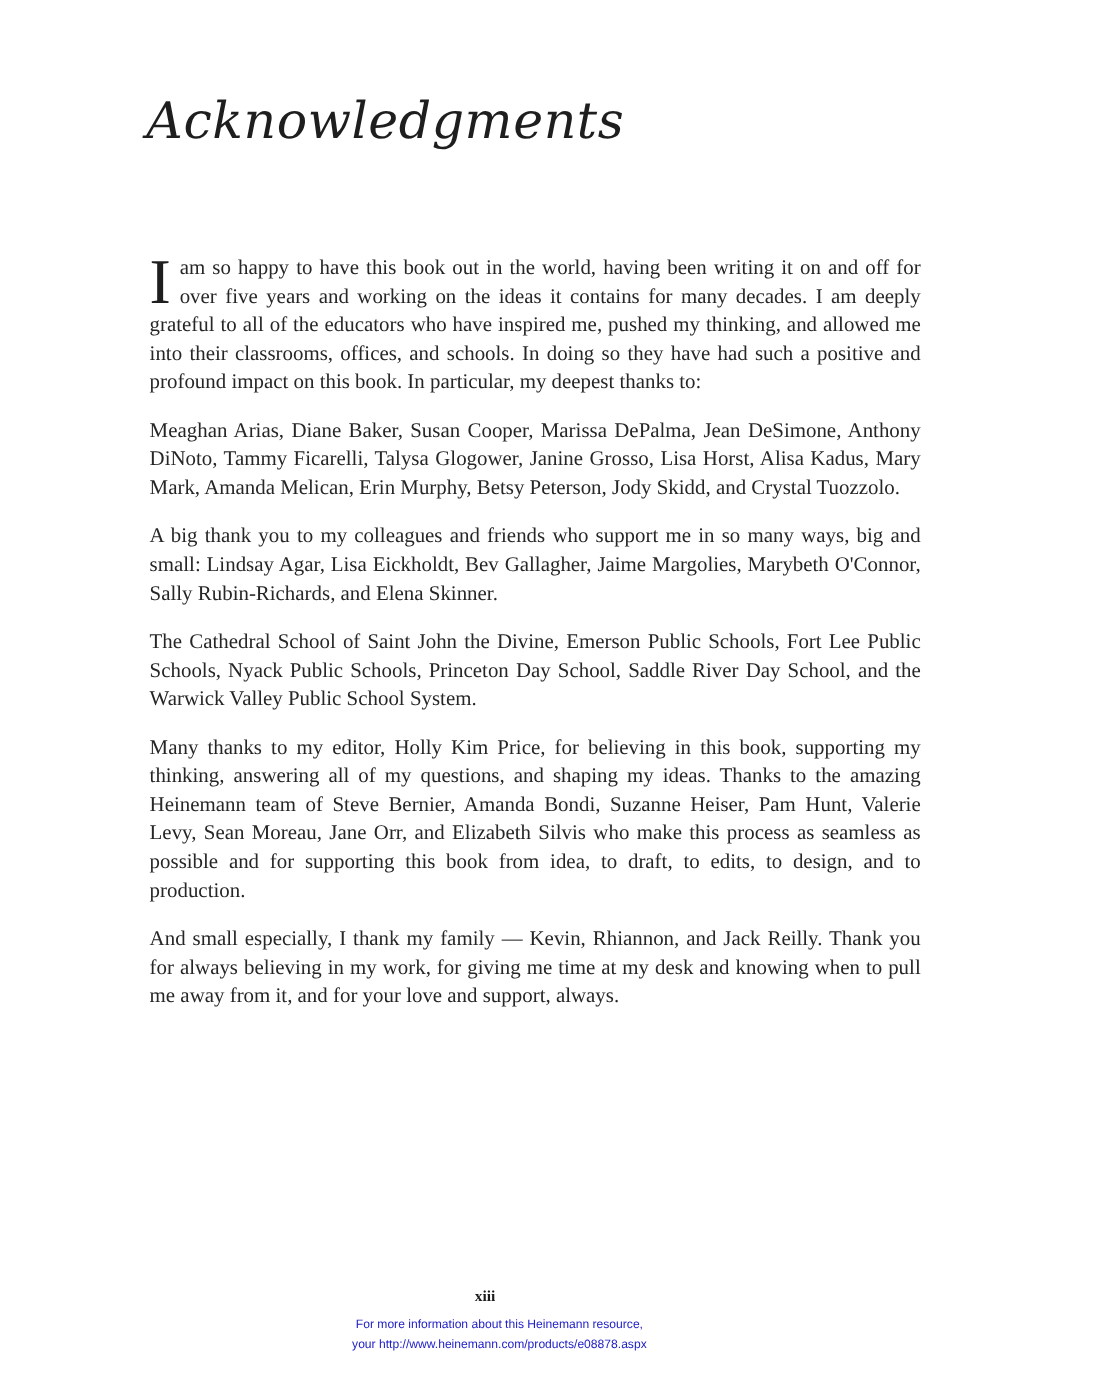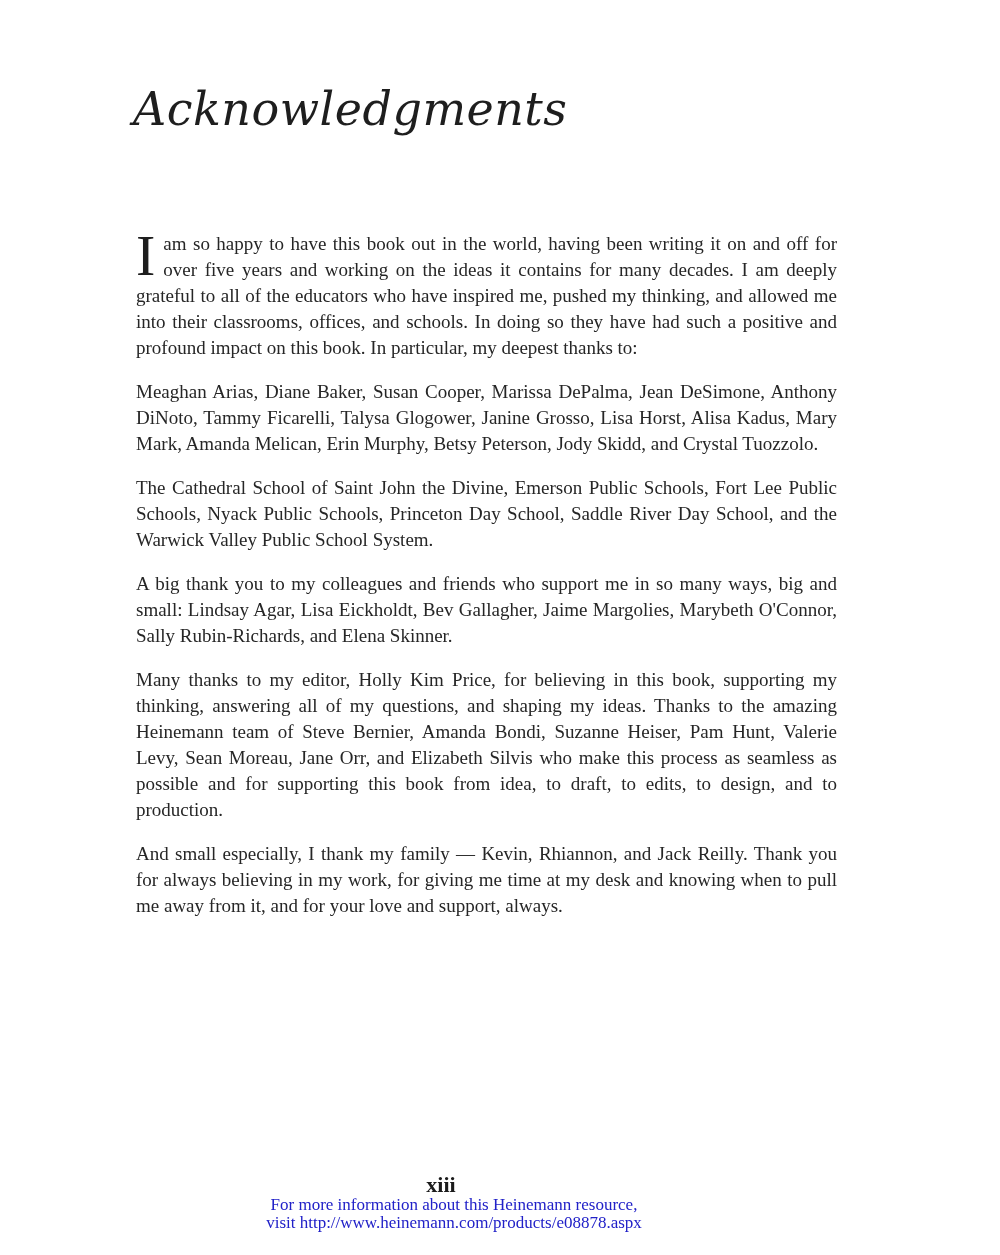--- a/index.html
+++ b/index.html
@@ -54,54 +54,54 @@
     color: #1e1e1e;
   }
   .page-number {
     position: absolute;
     left: 0;
     right: 26px;
     top: 1172px;
     text-align: center;
     font-family: "Liberation Serif", serif;
     font-weight: bold;
-    font-size: 22px;
+    font-size: 14px;
     color: #1b1b1b;
   }
   .footer-link {
     position: absolute;
     left: 0;
     right: 0;
     top: 1196px;
     text-align: center;
-    font-family: Liberation Serif, serif;
-    font-size: 17px;
+    font-family: Liberation Sans, sans-serif;
+    font-size: 11px;
     line-height: 17.5px;
     text-decoration: none;
     cursor: pointer;
   }
 </style>
 </head>
 <body>
 
 <div class="page">
 
   <h1 class="page-title">Acknowledgments</h1>
 
   <div class="body-text">
     <p>
       <span class="dropcap">I</span><span>am so happy to have this book out in the world, having been writing it on and off for over five years and working on the ideas it contains for many decades. I am deeply grateful to all of the educators who have inspired me, pushed my thinking, and allowed me into their classrooms, offices, and schools. In doing so they have had such a positive and profound impact on this book. In particular, my deepest thanks to:</span>
     </p>
     <p>Meaghan Arias, Diane Baker, Susan Cooper, Marissa DePalma, Jean DeSimone, Anthony DiNoto, Tammy Ficarelli, Talysa Glogower, Janine Grosso, Lisa Horst, Alisa Kadus, Mary Mark, Amanda Melican, Erin Murphy, Betsy Peterson, Jody Skidd, and Crystal Tuozzolo.</p>
+    <p>A big thank you to my colleagues and friends who support me in so many ways, big and small: Lindsay Agar, Lisa Eickholdt, Bev Gallagher, Jaime Margolies, Marybeth O'Connor, Sally Rubin-Richards, and Elena Skinner.</p>
     <p>The Cathedral School of Saint John the Divine, Emerson Public Schools, Fort Lee Public Schools, Nyack Public Schools, Princeton Day School, Saddle River Day School, and the Warwick Valley Public School System.</p>
-    <p>A big thank you to my colleagues and friends who support me in so many ways, big and small: Lindsay Agar, Lisa Eickholdt, Bev Gallagher, Jaime Margolies, Marybeth O'Connor, Sally Rubin-Richards, and Elena Skinner.</p>
     <p>Many thanks to my editor, Holly Kim Price, for believing in this book, supporting my thinking, answering all of my questions, and shaping my ideas. Thanks to the amazing Heinemann team of Steve Bernier, Amanda Bondi, Suzanne Heiser, Pam Hunt, Valerie Levy, Sean Moreau, Jane Orr, and Elizabeth Silvis who make this process as seamless as possible and for supporting this book from idea, to draft, to edits, to design, and to production.</p>
     <p>And small especially, I thank my family — Kevin, Rhiannon, and Jack Reilly. Thank you for always believing in my work, for giving me time at my desk and knowing when to pull me away from it, and for your love and support, always.</p>
   </div>
 
   <div class="page-number">xiii</div>
 
   <div class="footer-link" style="color: rgb(33, 33, 200);">
     <div>For more information about this Heinemann resource,</div>
-    <div>visit http://www.heinemann.com/products/e08878.aspx</div>
+    <div>your http://www.heinemann.com/products/e08878.aspx</div>
   </div>
 
 </div>
 
 </body></html>

